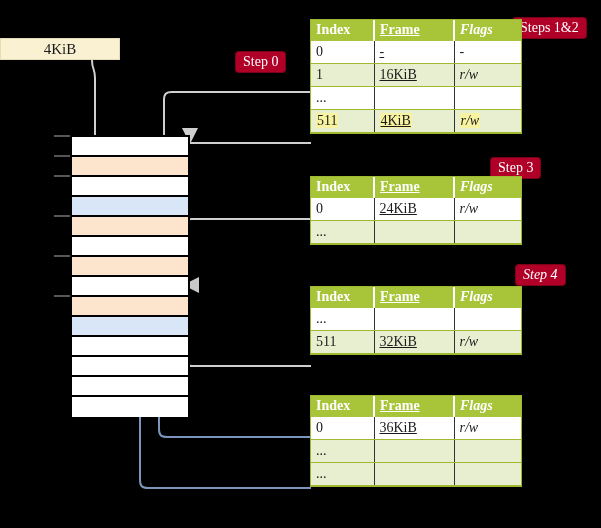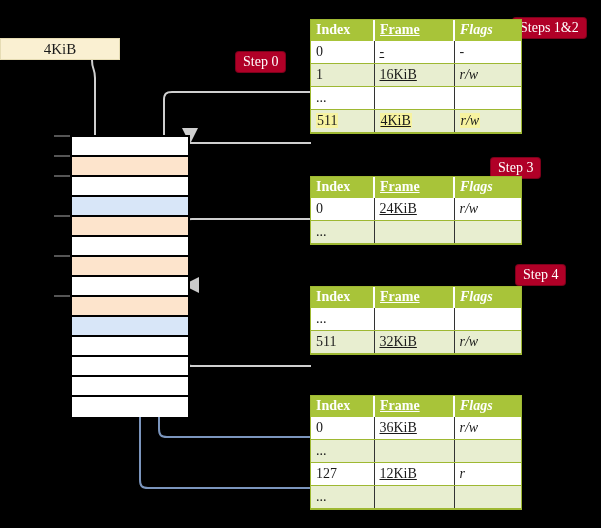--- a/index.html
+++ b/index.html
@@ -36,21 +36,21 @@
     font-size:14px;
     line-height:17px;
     padding:1px 7px 2px 7px;
     border-radius:3px;
     white-space:nowrap;
     box-shadow:0 0 0 1px #7d001b;
   }
   #badge-step0{left:188px;top:52px;margin-left:48px;}
   #badge-steps12{left:513px;top:18px;}
   #badge-step3{left:491px;top:158px;}
-  #badge-step4{left:516px;top:265px;}
+  #badge-step4{left:516px;top:265px;font-style:italic;}
 
   
   .memcol{
     position:absolute;
     left:70px;top:135px;width:120px;height:280px;
     border:2px solid #000;
     box-sizing:border-box;
     background:#ffffff;
   }
   .memrow{
@@ -270,25 +270,20 @@
         <tr class="">
           <td class="col-idx">0</td>
           <td class="col-frm">36KiB</td>
           <td class="col-flg">r/w</td>
         </tr>
         <tr class="alt">
           <td class="col-idx">...</td>
           <td class="col-frm"></td>
           <td class="col-flg"></td>
         </tr>
-        <tr class="">
-          <td class="col-idx">127</td>
-          <td class="col-frm">12KiB</td>
-          <td class="col-flg">r</td>
-        </tr>
         <tr class="alt">
           <td class="col-idx">...</td>
           <td class="col-frm"></td>
           <td class="col-flg"></td>
         </tr>
       </tbody>
     </table>
 
 </div>
 

